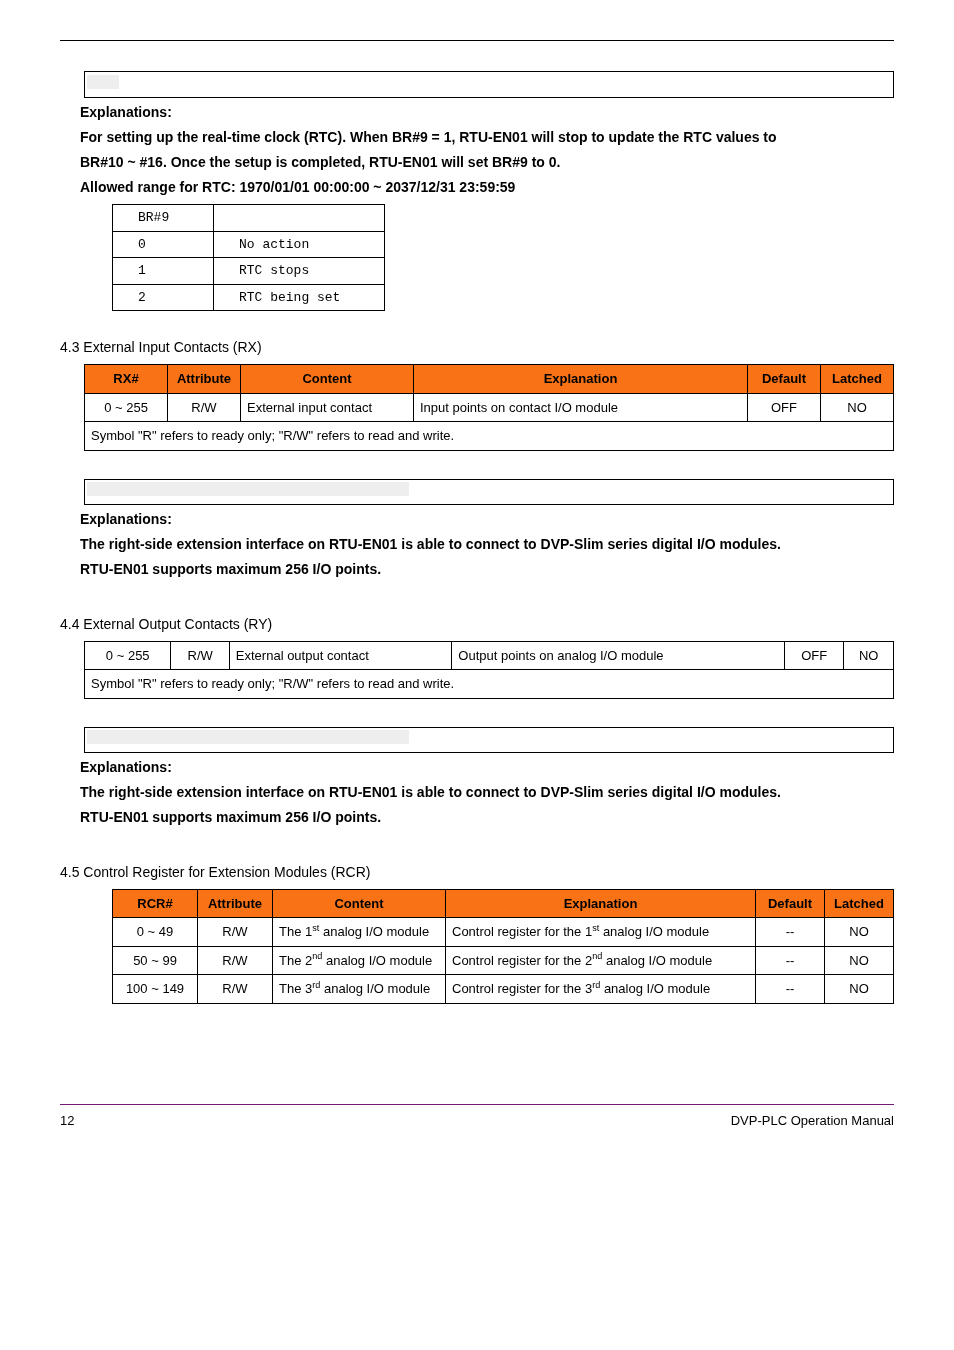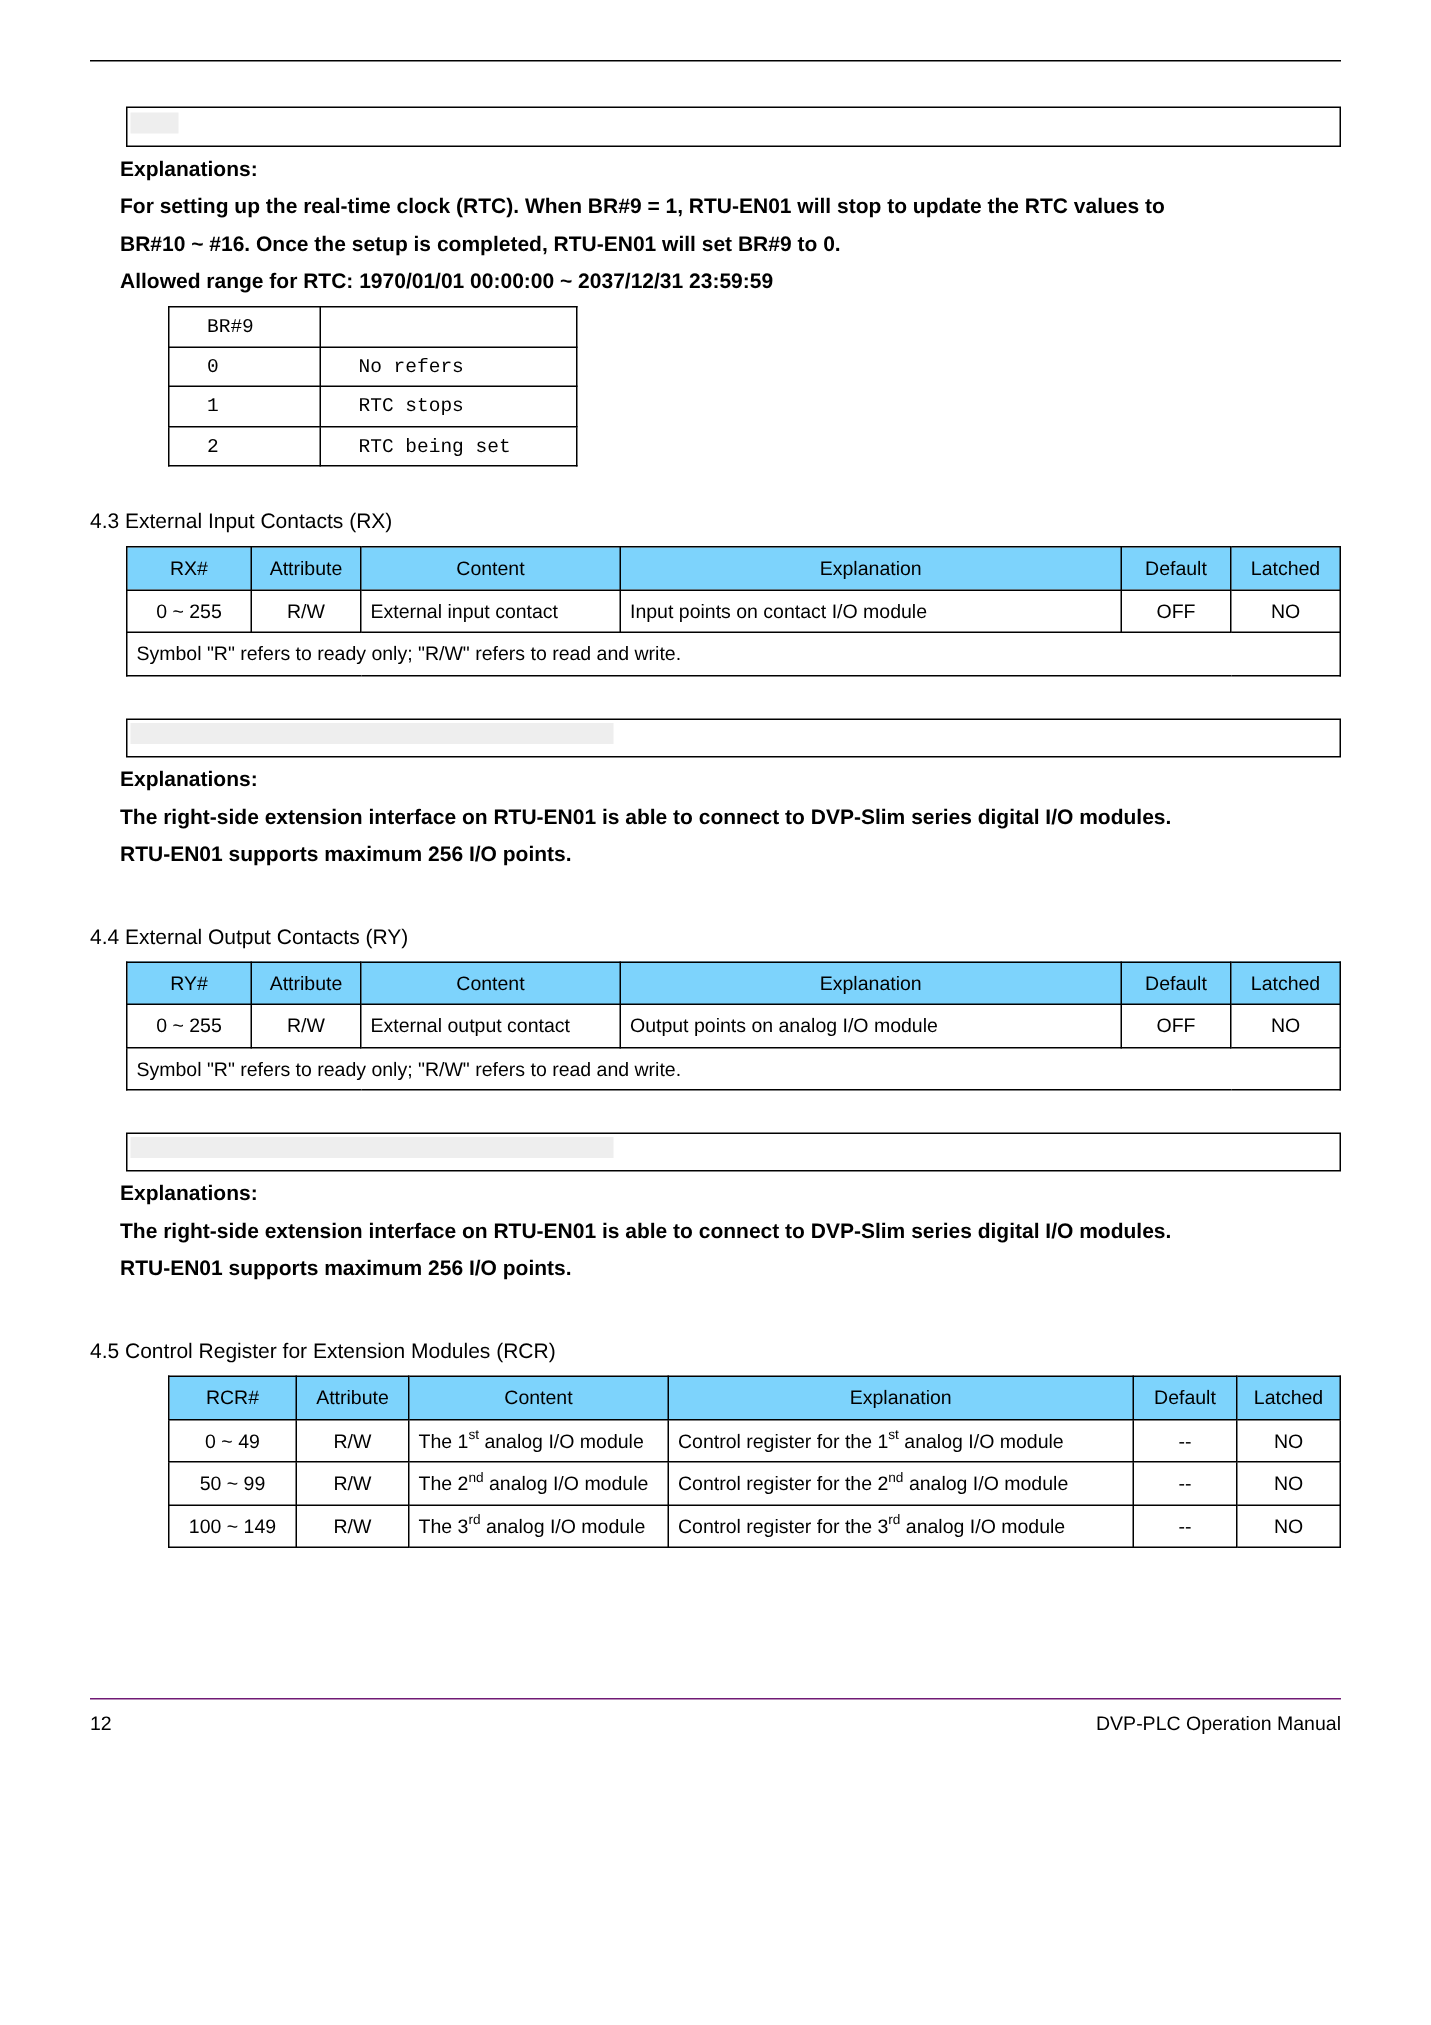--- a/index.html
+++ b/index.html
@@ -42,22 +42,22 @@
   table {
     border-collapse: collapse;
     font-size: 13px;
   }
   table td, table th {
     border: 0.5px solid #000;
     padding: 4px 6px;
     text-align: left;
   }
   th {
-    background: #7dd3fc;
-    font-weight: normal;
+    background: #f97316;
+    font-weight: bold;
     text-align: center;
   }
   .tbl-br9 {
     margin: 6px 0 16px 52px;
   }
   .tbl-br9 td { min-width: 40px; padding: 3px 25px; font-family: Liberation Mono, monospace; }
   .tbl-br9 td:first-child { width: 50px; }
   .tbl-br9 td:last-child { width: 120px; }
   .section-h {
     margin: 26px 0 6px 0;
@@ -104,21 +104,21 @@
 <p>Allowed range for RTC: 1970/01/01 00:00:00 ~ 2037/12/31 23:59:59</p>
 
 <table class="tbl-br9">
   <tbody>
       <tr>
         <td>BR#9</td>
         <td></td>
       </tr>
   <tr>
         <td>0</td>
-        <td>No refers</td>
+        <td>No action</td>
       </tr>
   <tr>
         <td>1</td>
         <td>RTC stops</td>
       </tr>
   <tr>
         <td>2</td>
         <td>RTC being set</td>
       </tr>
 </tbody>
@@ -152,28 +152,20 @@
 <div class="bar-container">
   <div class="shaded-bar-half" style="height:14px;"></div>
 </div>
 <p>Explanations:</p>
 <p>The right-side extension interface on RTU-EN01 is able to connect to DVP-Slim series digital I/O modules.</p>
 <p>RTU-EN01 supports maximum 256 I/O points.</p>
 
 <div class="section-h" style="margin-top:34px;">4.4  External Output Contacts (RY)</div>
 <table class="tbl-wide">
   <tbody>
-      <tr>
-    <th style="width:70px;">RY#</th>
-    <th style="width:60px;">Attribute</th>
-    <th style="width:160px;">Content</th>
-    <th>Explanation</th>
-    <th style="width:60px;">Default</th>
-    <th style="width:60px;">Latched</th>
-  </tr>
   <tr>
     <td>0 ~ 255</td>
     <td>R/W</td>
     <td class="left">External output contact</td>
     <td class="left">Output points on analog I/O module</td>
     <td>OFF</td>
     <td>NO</td>
   </tr>
   <tr class="foot-row">
         <td colspan="6" class="left">Symbol "R" refers to ready only; "R/W" refers to read and write.</td>

